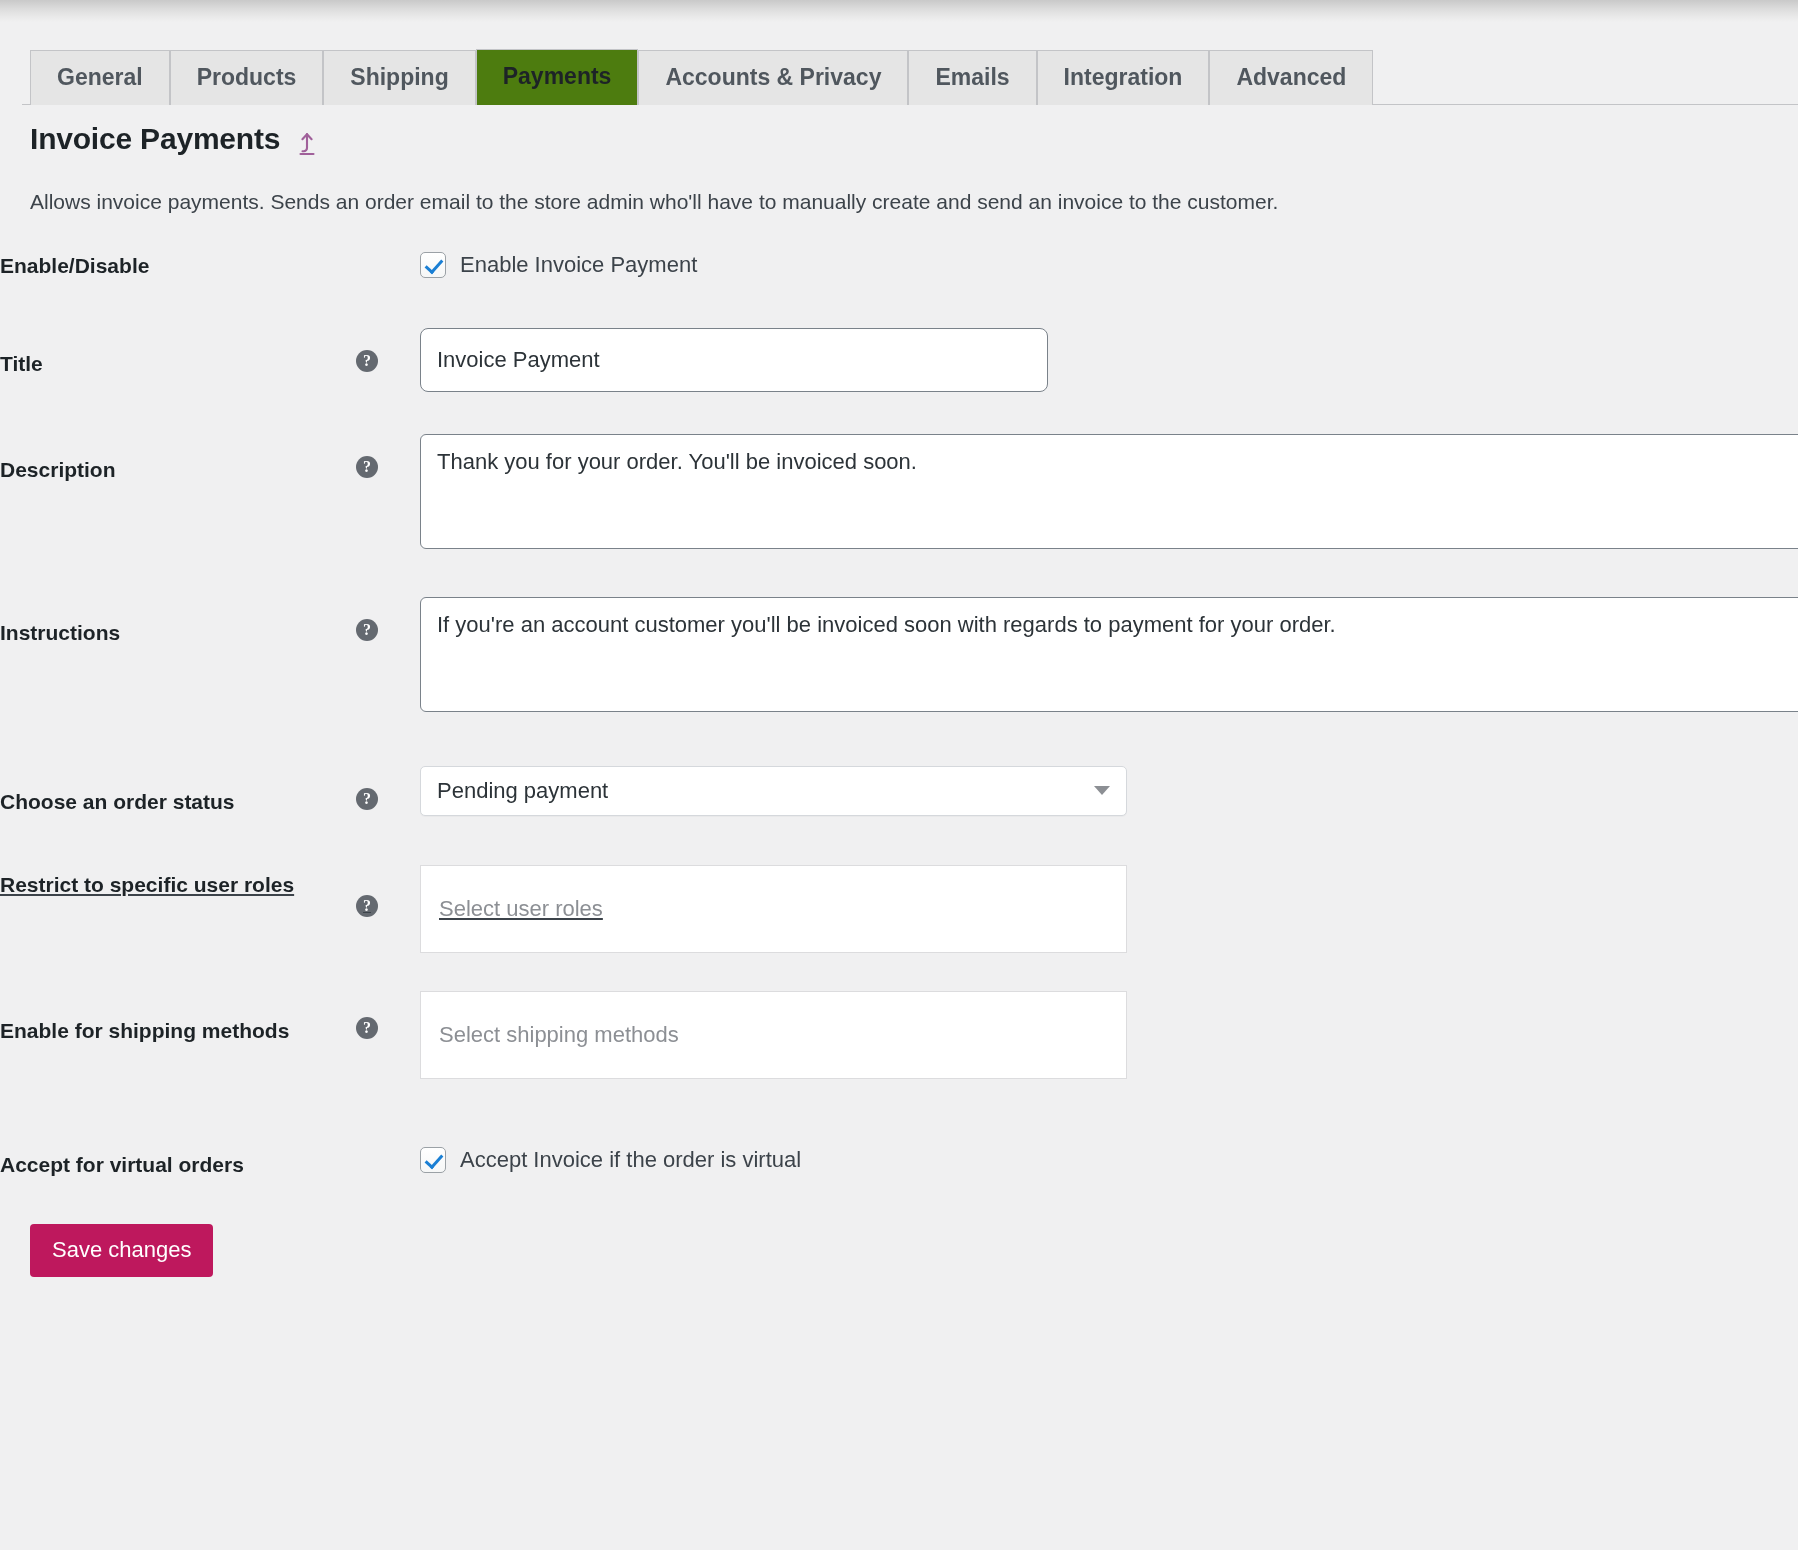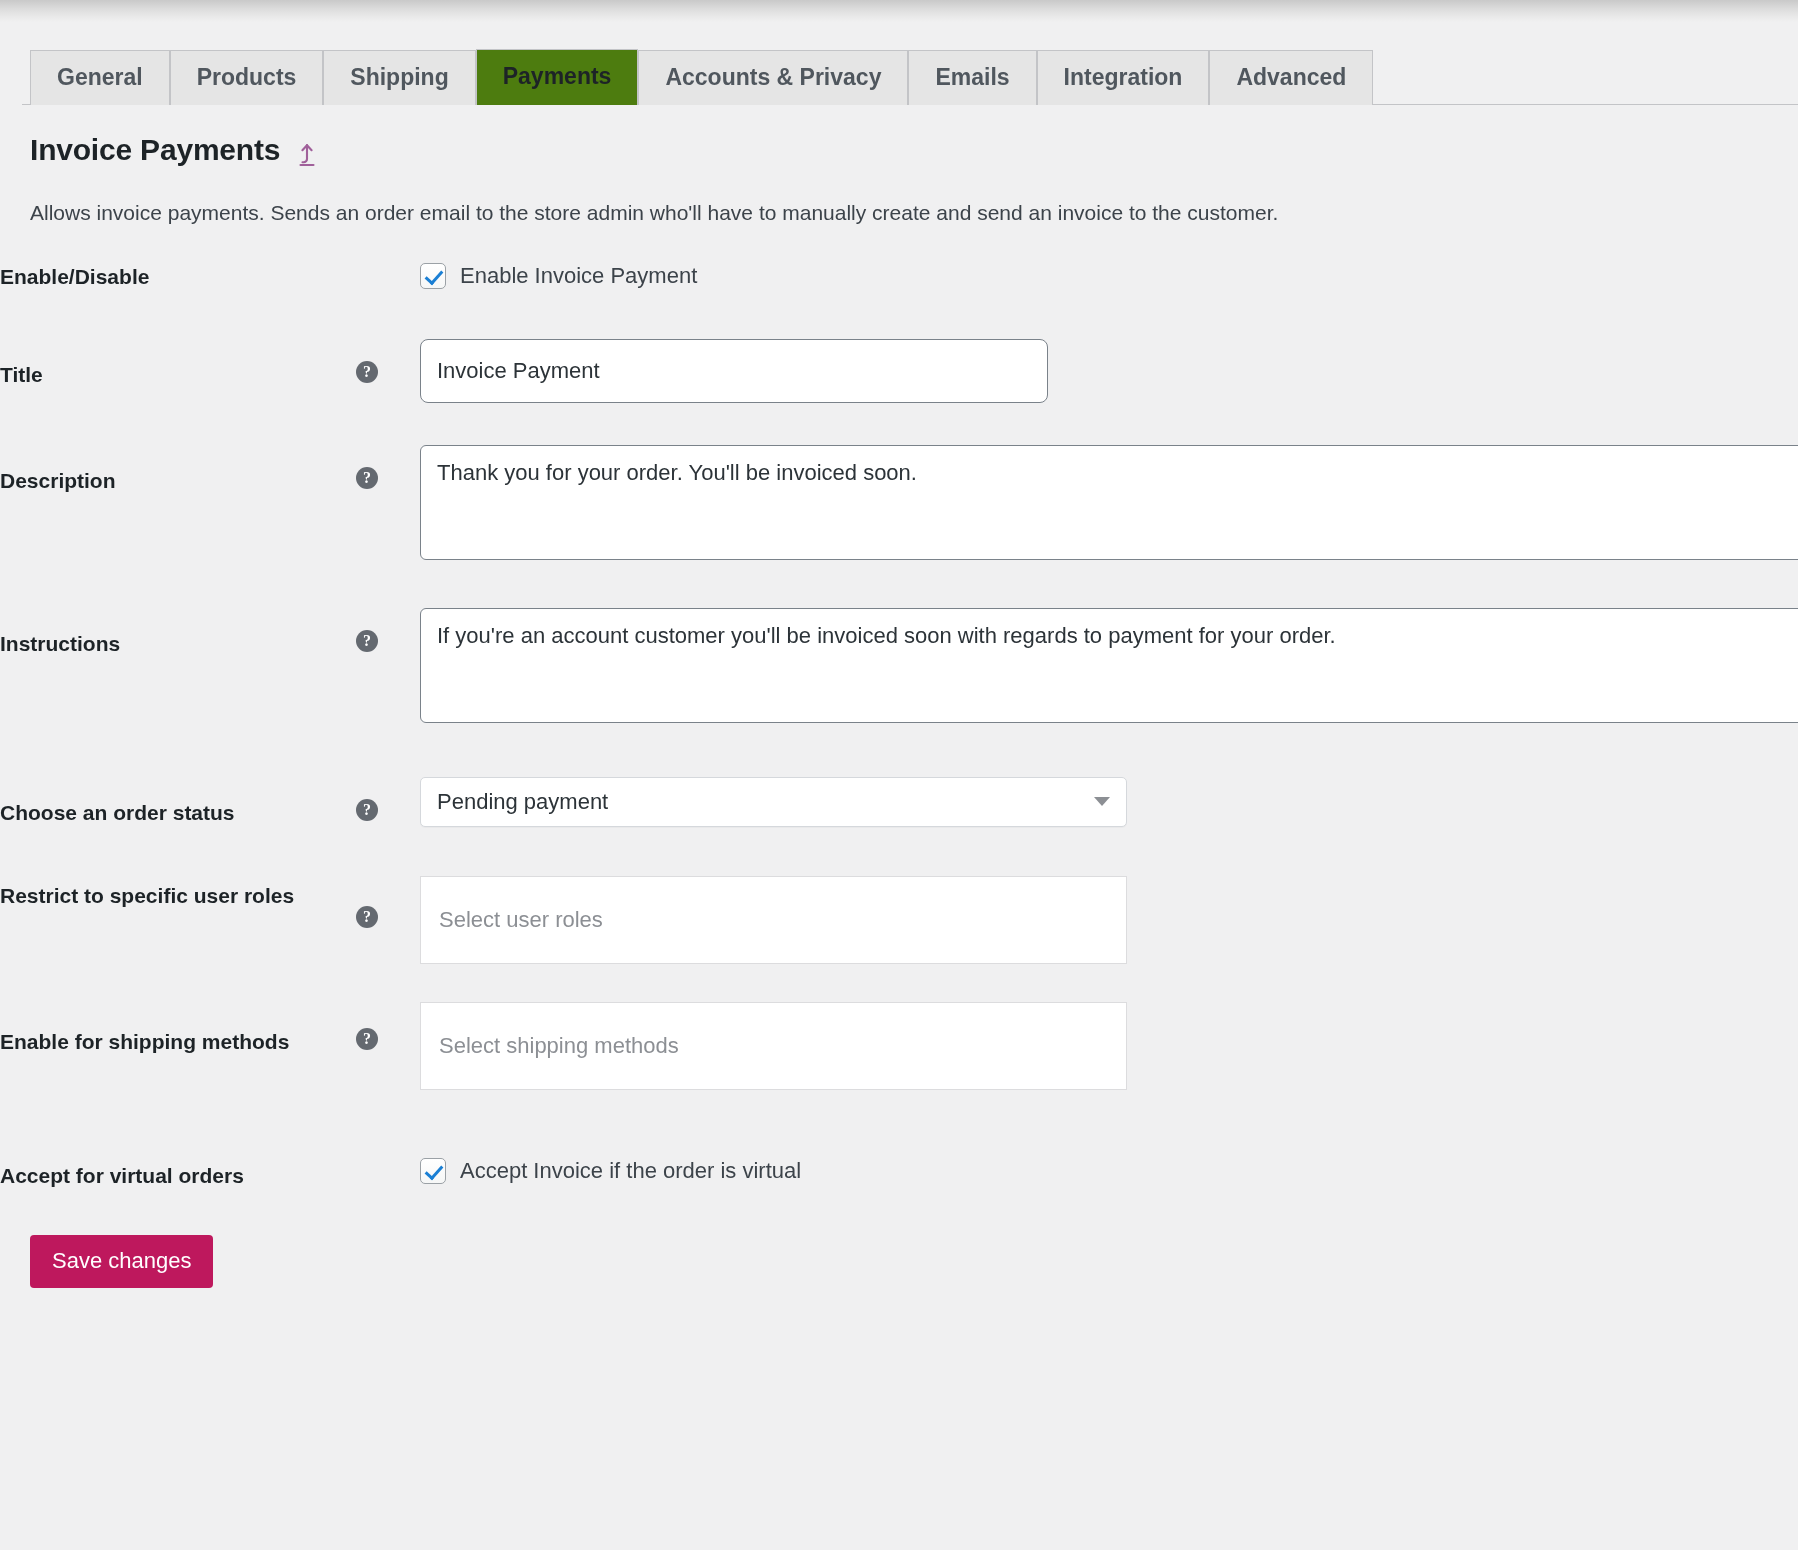--- a/index.html
+++ b/index.html
@@ -67,21 +67,21 @@
     background: #4d7c0f;
     color: #1d2327;
     padding-bottom: 16px;
     border-color: #c3c4c7;
     box-shadow: 0 1px 0 #f0f0f1;
   }
 
   
   #content {
     position: absolute;
-    top: 105px;
+    top: 94px;
     left: 0;
     width: 1798px;
   }
 
   #page-title {
     margin: 0;
     padding: 28px 0 0 30px;
     font-size: 30px;
     font-weight: bold;
     color: #1d2327;
@@ -350,21 +350,21 @@
         <span class="help-tip">?</span>
       </div>
       <div class="row-field" style="margin-top:-22px;">
         <div class="select-box">
           <span class="select-value">Pending payment</span>
           <span class="caret"></span>
         </div>
       </div>
     </div>
 
-    <div class="row" style="margin-top:55px;">
+    <div class="row" style="margin-top:55px;text-decoration:underline;">
       <div class="row-label">
         <span class="label-text">Restrict to specific user roles</span>
         <span class="help-tip" style="margin-top:24px;">?</span>
       </div>
       <div class="row-field" style="margin-top:-6px;">
         <div class="multi-box">
           <span class="multi-placeholder">Select user roles</span>
         </div>
       </div>
     </div>

